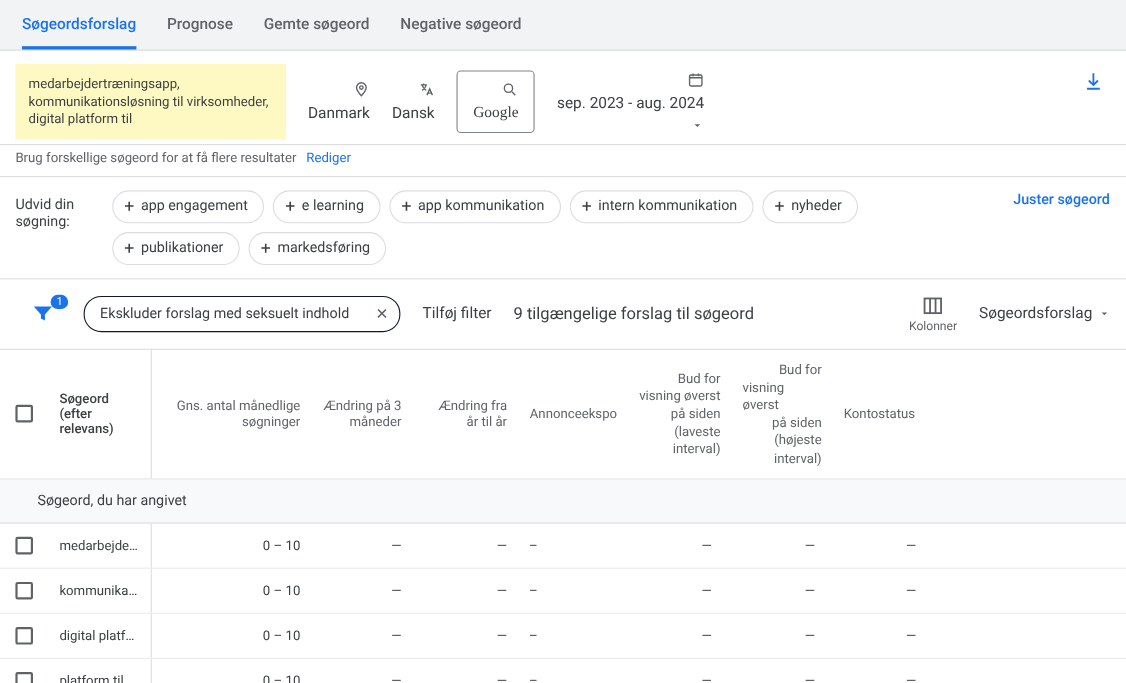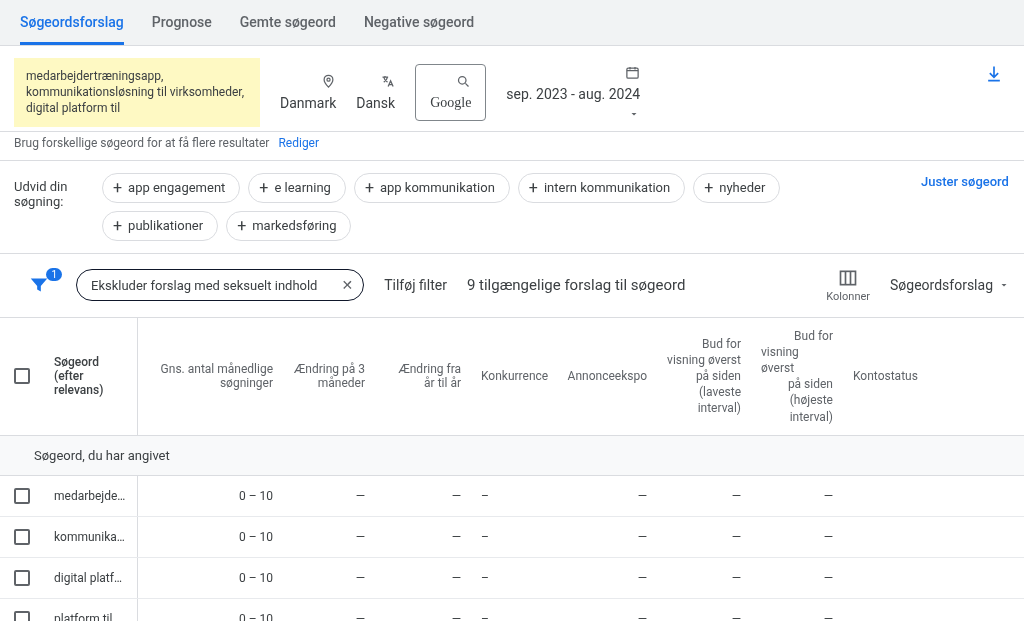--- a/index.html
+++ b/index.html
@@ -180,21 +180,20 @@
 </div>
 
 <div class="thead">
   <div class="th c-check">
       <span class="cb"></span>
     </div>
   <div class="th c-kw">Søgeord (efter relevans)</div>
   <div class="th c-vol r">Gns. antal månedlige søgninger</div>
   <div class="th c-m3 r">Ændring på 3 måneder</div>
   <div class="th c-yoy r">Ændring fra år til år</div>
-  <div class="th c-comp">Konkurrence</div>
   <div class="th c-imp r">Annonceekspo</div>
   <div class="th c-low multi">
     <span>Bud for</span>
     <span>visning øverst</span>
     <span>på siden</span>
     <span>(laveste</span>
     <span>interval)</span>
   </div>
   <div class="th c-high multi">
     <span>Bud for</span>

